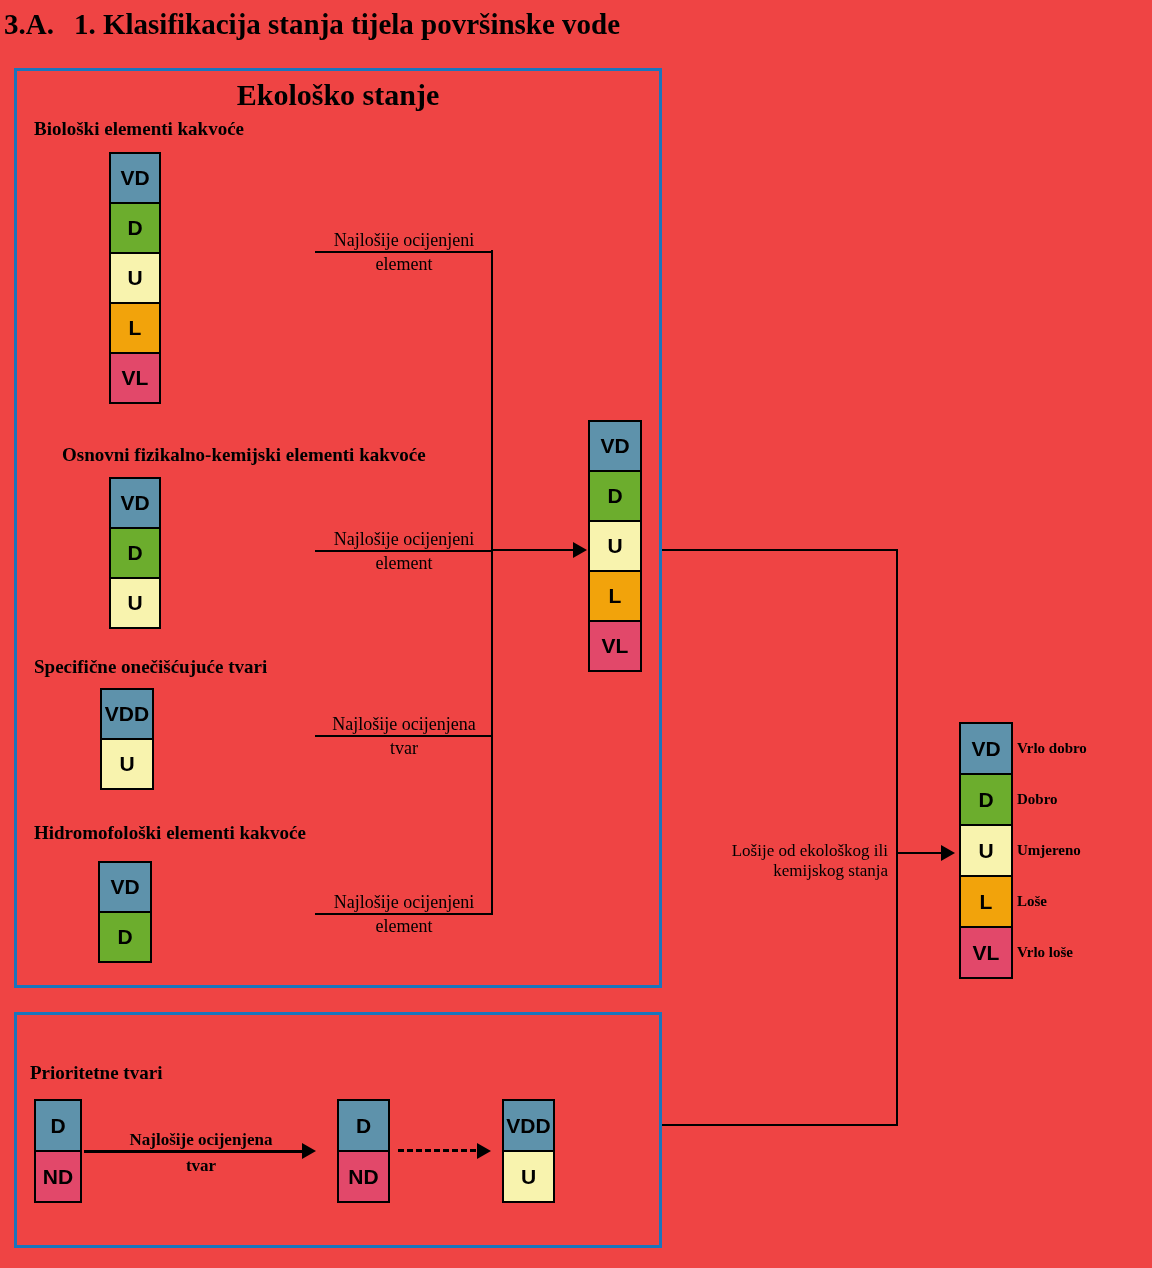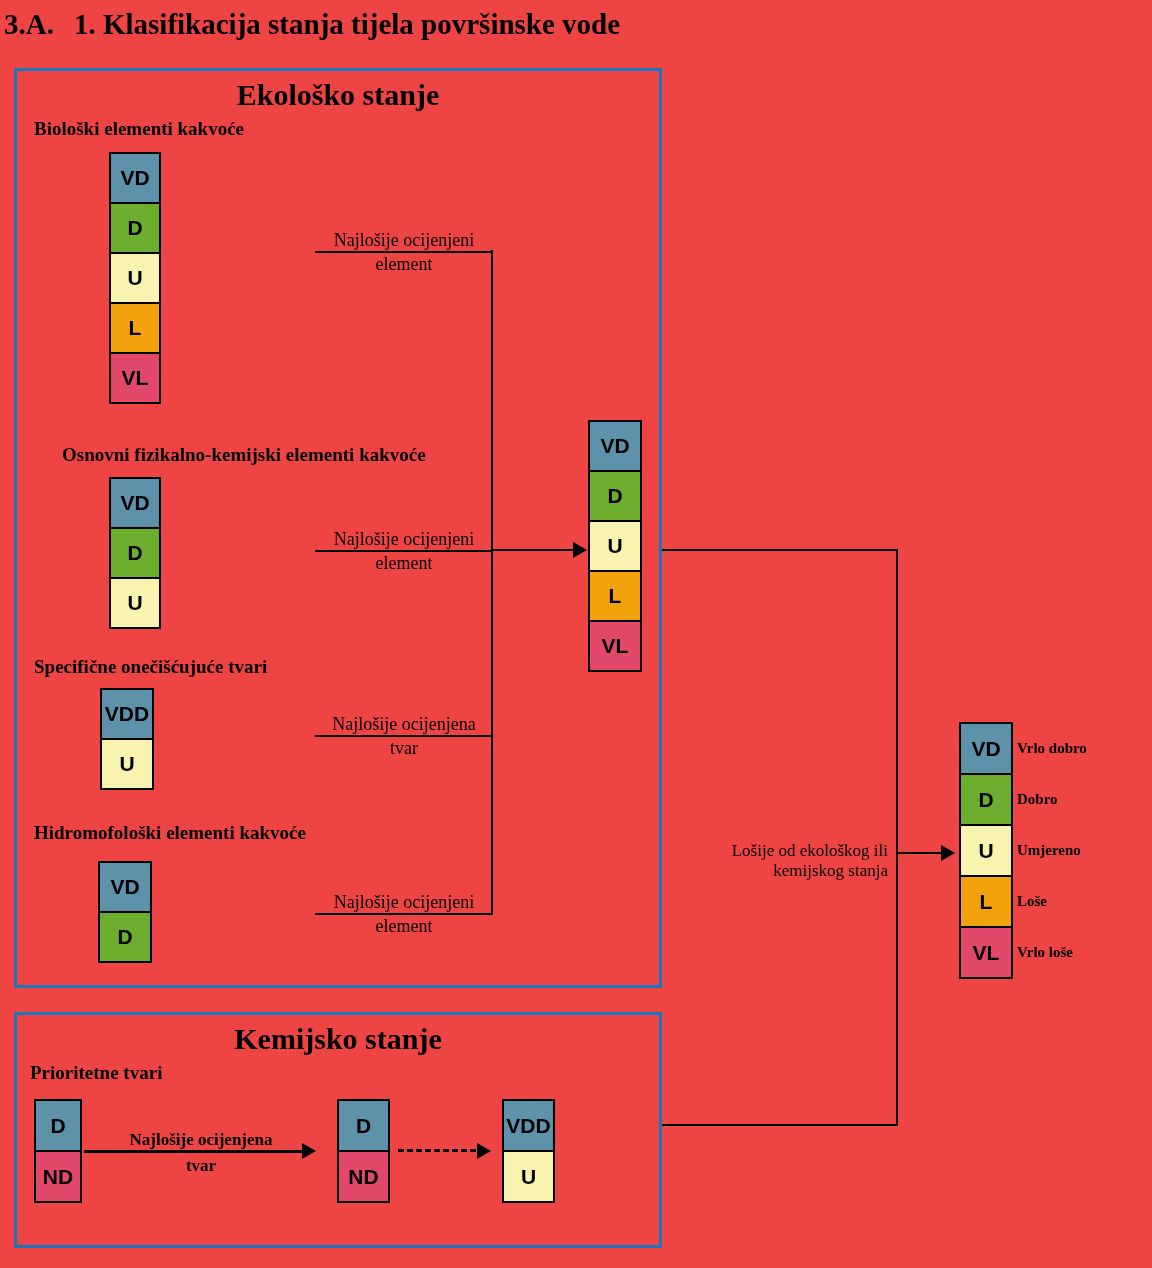--- a/index.html
+++ b/index.html
@@ -148,21 +148,20 @@
         <div class="cell" style="background: rgb(242, 163, 11);">L</div>
         <div class="legend-label">Loše</div>
       </div>
       <div class="legend-row">
         <div class="cell" style="background: rgb(226, 72, 106);">VL</div>
         <div class="legend-label">Vrlo loše</div>
       </div>
     </div>
 
   <div class="frame" style="left: 14px; top: 1012px; width: 648px; height: 236px; border-color: rgb(27, 117, 188);"></div>
-  <div class="frame-heading" style="left:14px;top:1022px;width:648px;">Kemijsko stanje</div>
   <div class="section-label" style="left:30px;top:1062px;">Prioritetne tvari</div>
 
   <div class="stack" style="left:34px;top:1099px;width:48px;--ch:53px;">
       <div class="cell" style="background: rgb(94, 146, 171);">D</div>
       <div class="cell" style="background: rgb(226, 72, 106);">ND</div>
     </div>
   <div class="stack" style="left:337px;top:1099px;width:53px;--ch:53px;">
       <div class="cell" style="background: rgb(94, 146, 171);">D</div>
       <div class="cell" style="background: rgb(226, 72, 106);">ND</div>
     </div>

